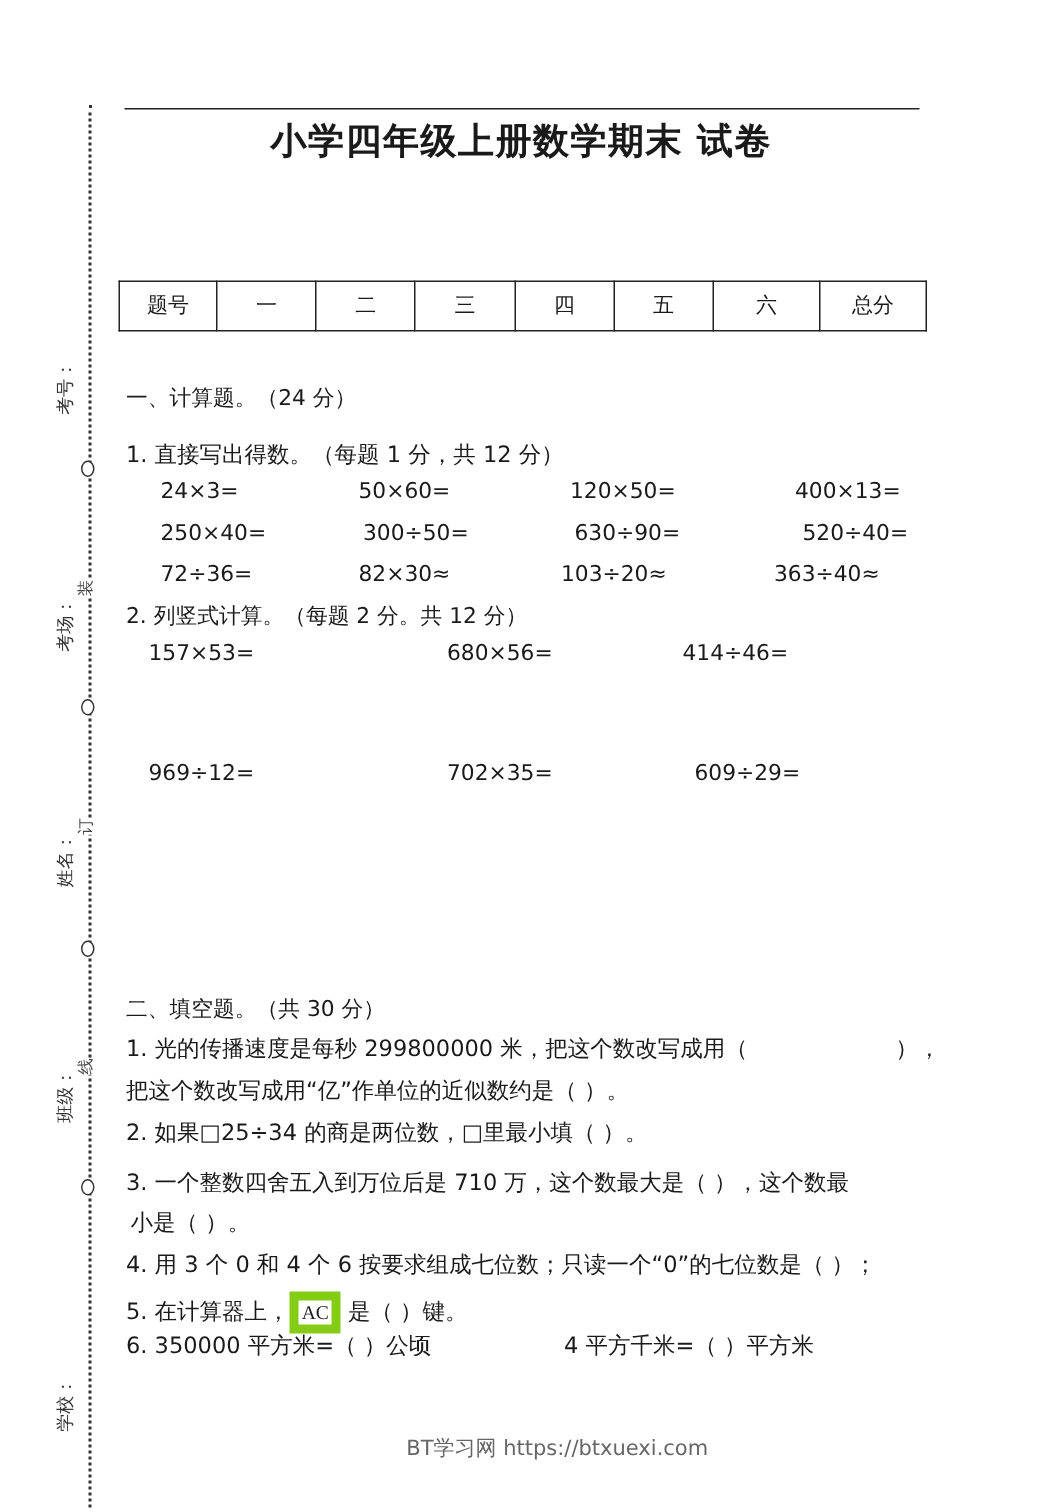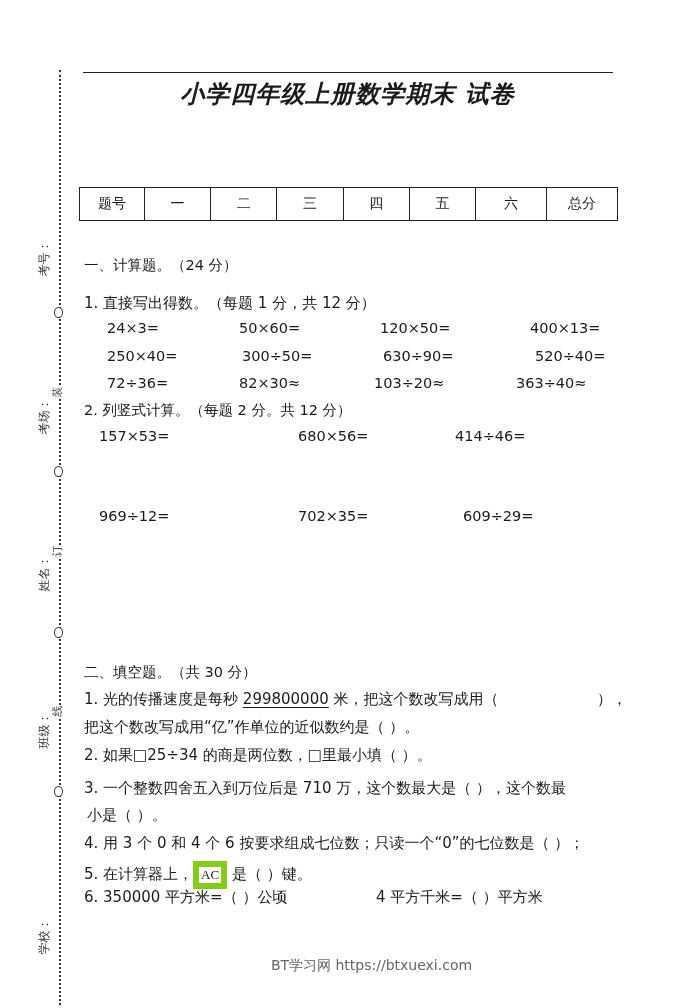--- a/index.html
+++ b/index.html
@@ -3,25 +3,25 @@
 <meta charset="utf-8">
 <style>
   html, body { margin:0; padding:0; background:#fff; }
   body { width:695px; height:1008px; position:relative; overflow:hidden;
          font-family:"DejaVu Sans","Liberation Sans",sans-serif; color:#1a1a1a; }
   .binding-line { position:absolute; left:59px; top:70px; height:935px; border-left:2px dotted #333; }
   .ring { position:absolute; left:54px; width:9px; height:11px; border:1.5px solid #333; border-radius:50%; background:#fff; box-sizing:border-box; }
   .bind-char { position:absolute; left:52px; font-size:11px; transform:rotate(-90deg); background:#fff; color:#444; line-height:12px; }
   .side-label { position:absolute; left:24px; font-size:12px; transform:rotate(-90deg); transform-origin:center; white-space:nowrap; color:#333; width:40px; text-align:center; }
   .top-rule { position:absolute; left:83px; top:72px; width:530px; border-top:1.3px solid #222; }
-  .title { position:absolute; left:0; right:0; top:78px; text-align:center; font-size:24px; font-weight:bold; letter-spacing:1px;font-style:italic; }
+  .title { position:absolute; left:0; right:0; top:78px; text-align:center; font-size:24px; font-weight:bold; letter-spacing:1px; }
   table.score { position:absolute; left:79px; top:161px; width:539px; border-collapse:collapse; font-size:14px;margin-top:26px; }
   table.score td { border:1px solid #222; height:32px; text-align:center; padding:0; }
   .t { position:absolute; font-size:14.5px; white-space:nowrap; }
-  .uline { text-decoration:underline; text-underline-offset:3px; }
+  .uline { text-underline-offset:3px; }
   .ac-box { display:inline-block; border:6px solid #84cc16; font-family:"Liberation Serif",serif; font-size:13px; padding:0 2px; line-height:16px; }
   .footer { position:absolute; left:0; right:0; top:957px; text-align:center; font-size:14px; color:#666;padding-left:48px; }
 </style>
 </head>
 <body>
 
 <div>
   <div class="binding-line"></div>
   <div class="ring" style="top:307px"></div>
   <div class="ring" style="top:466px"></div>

